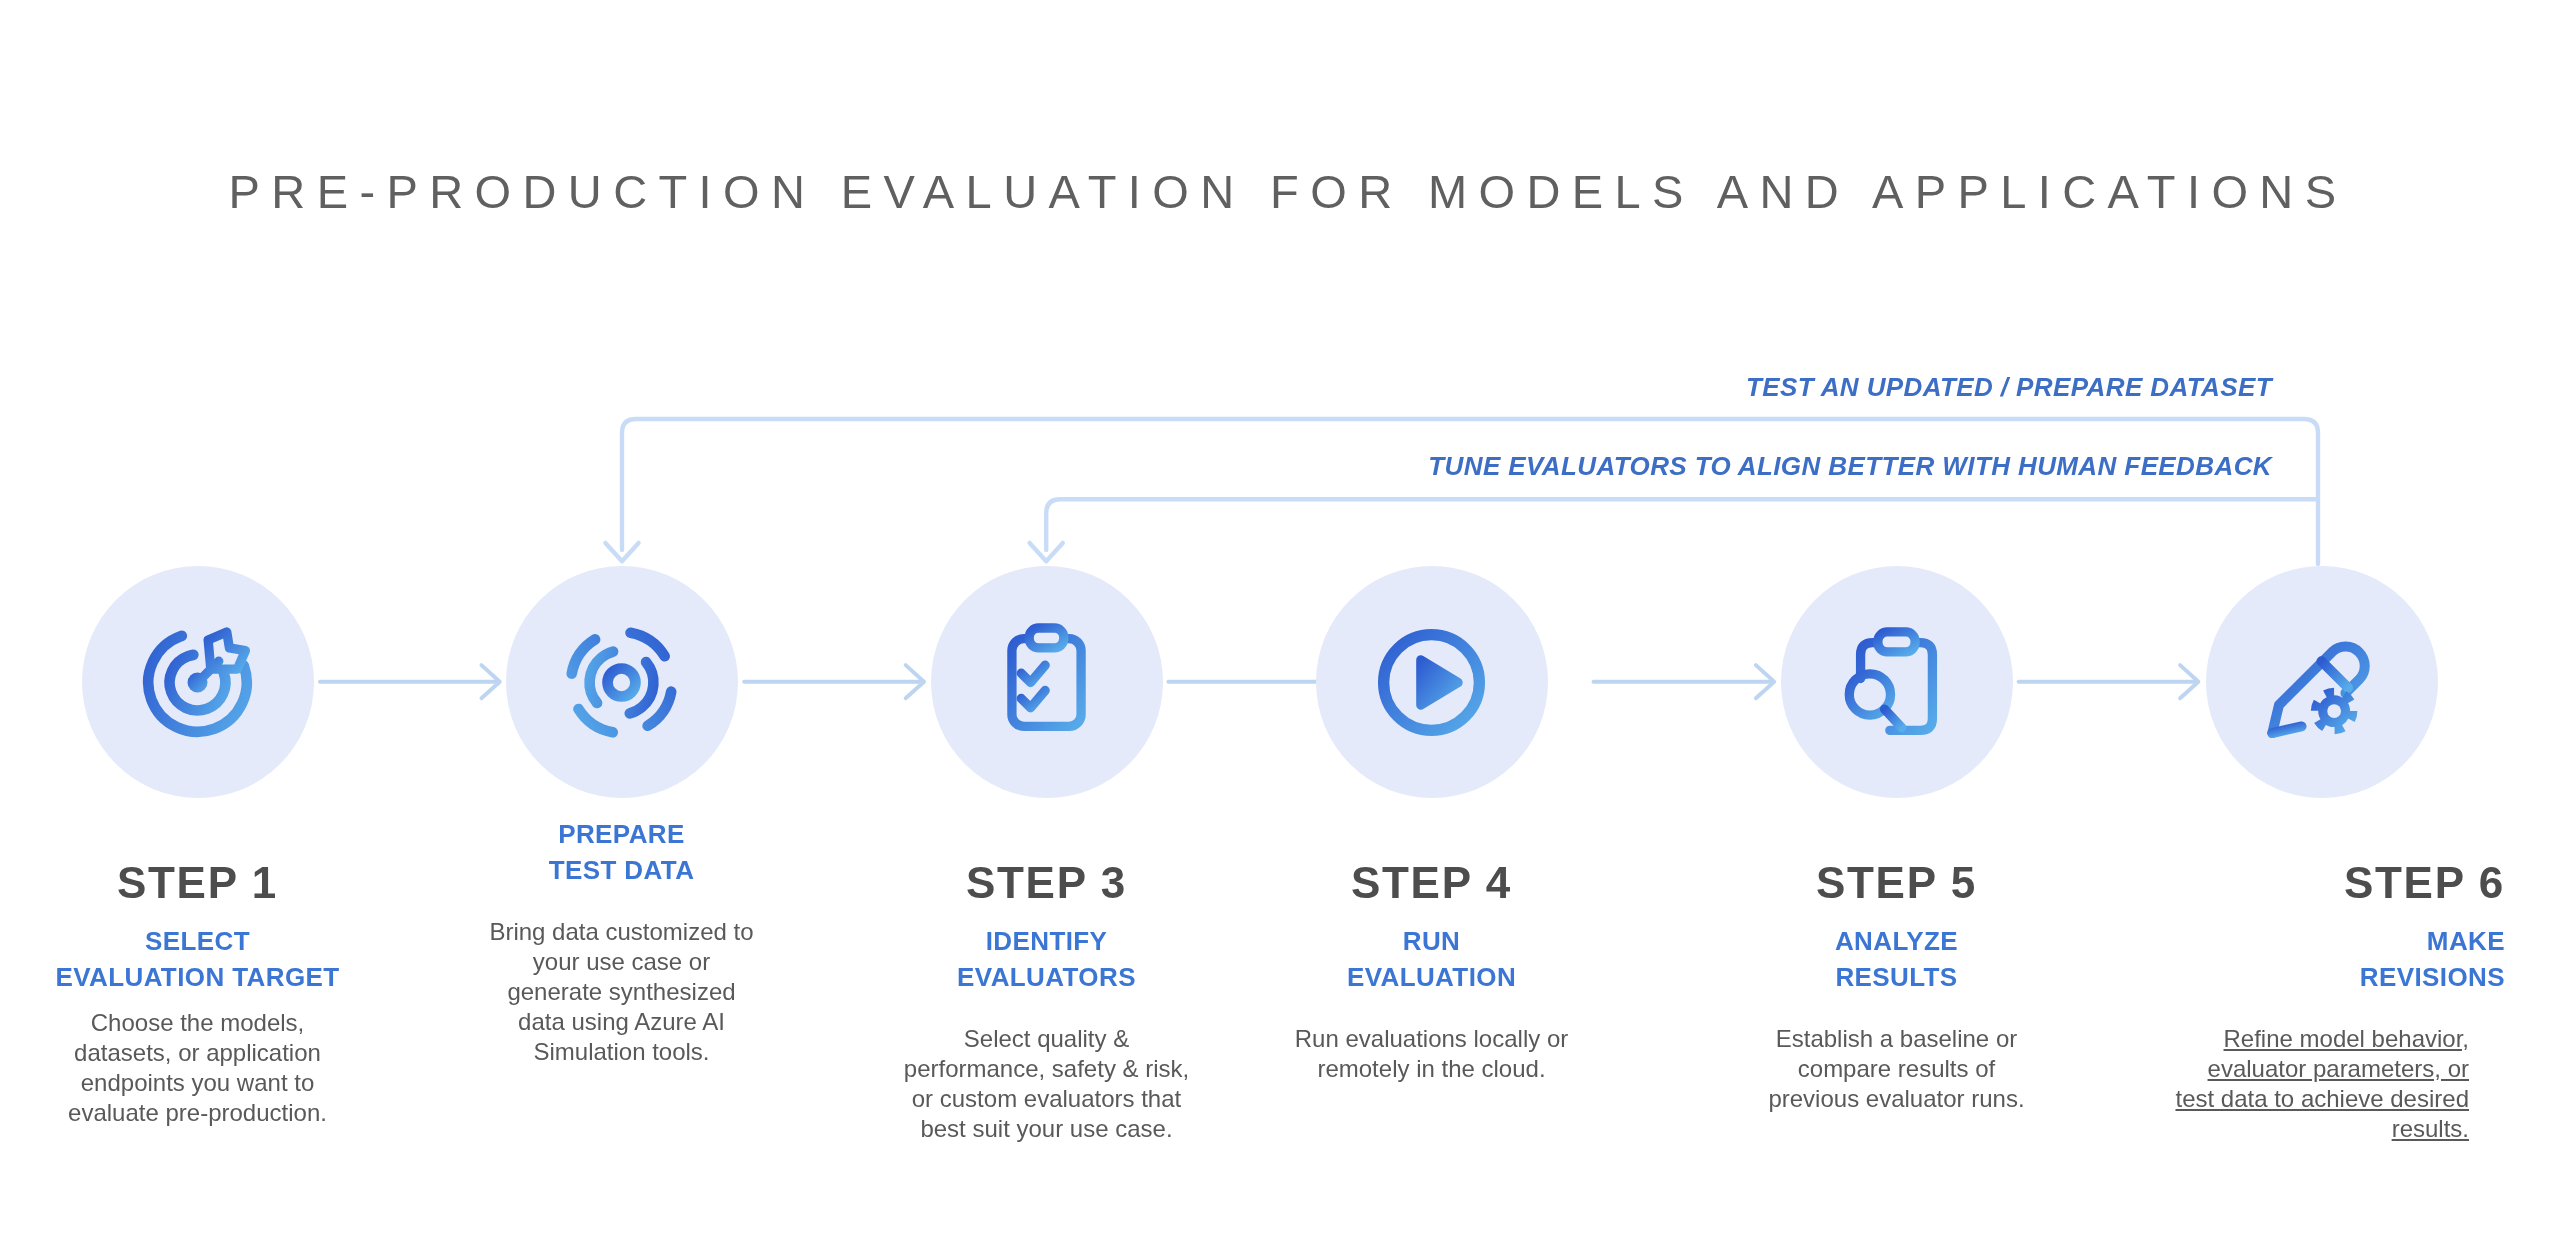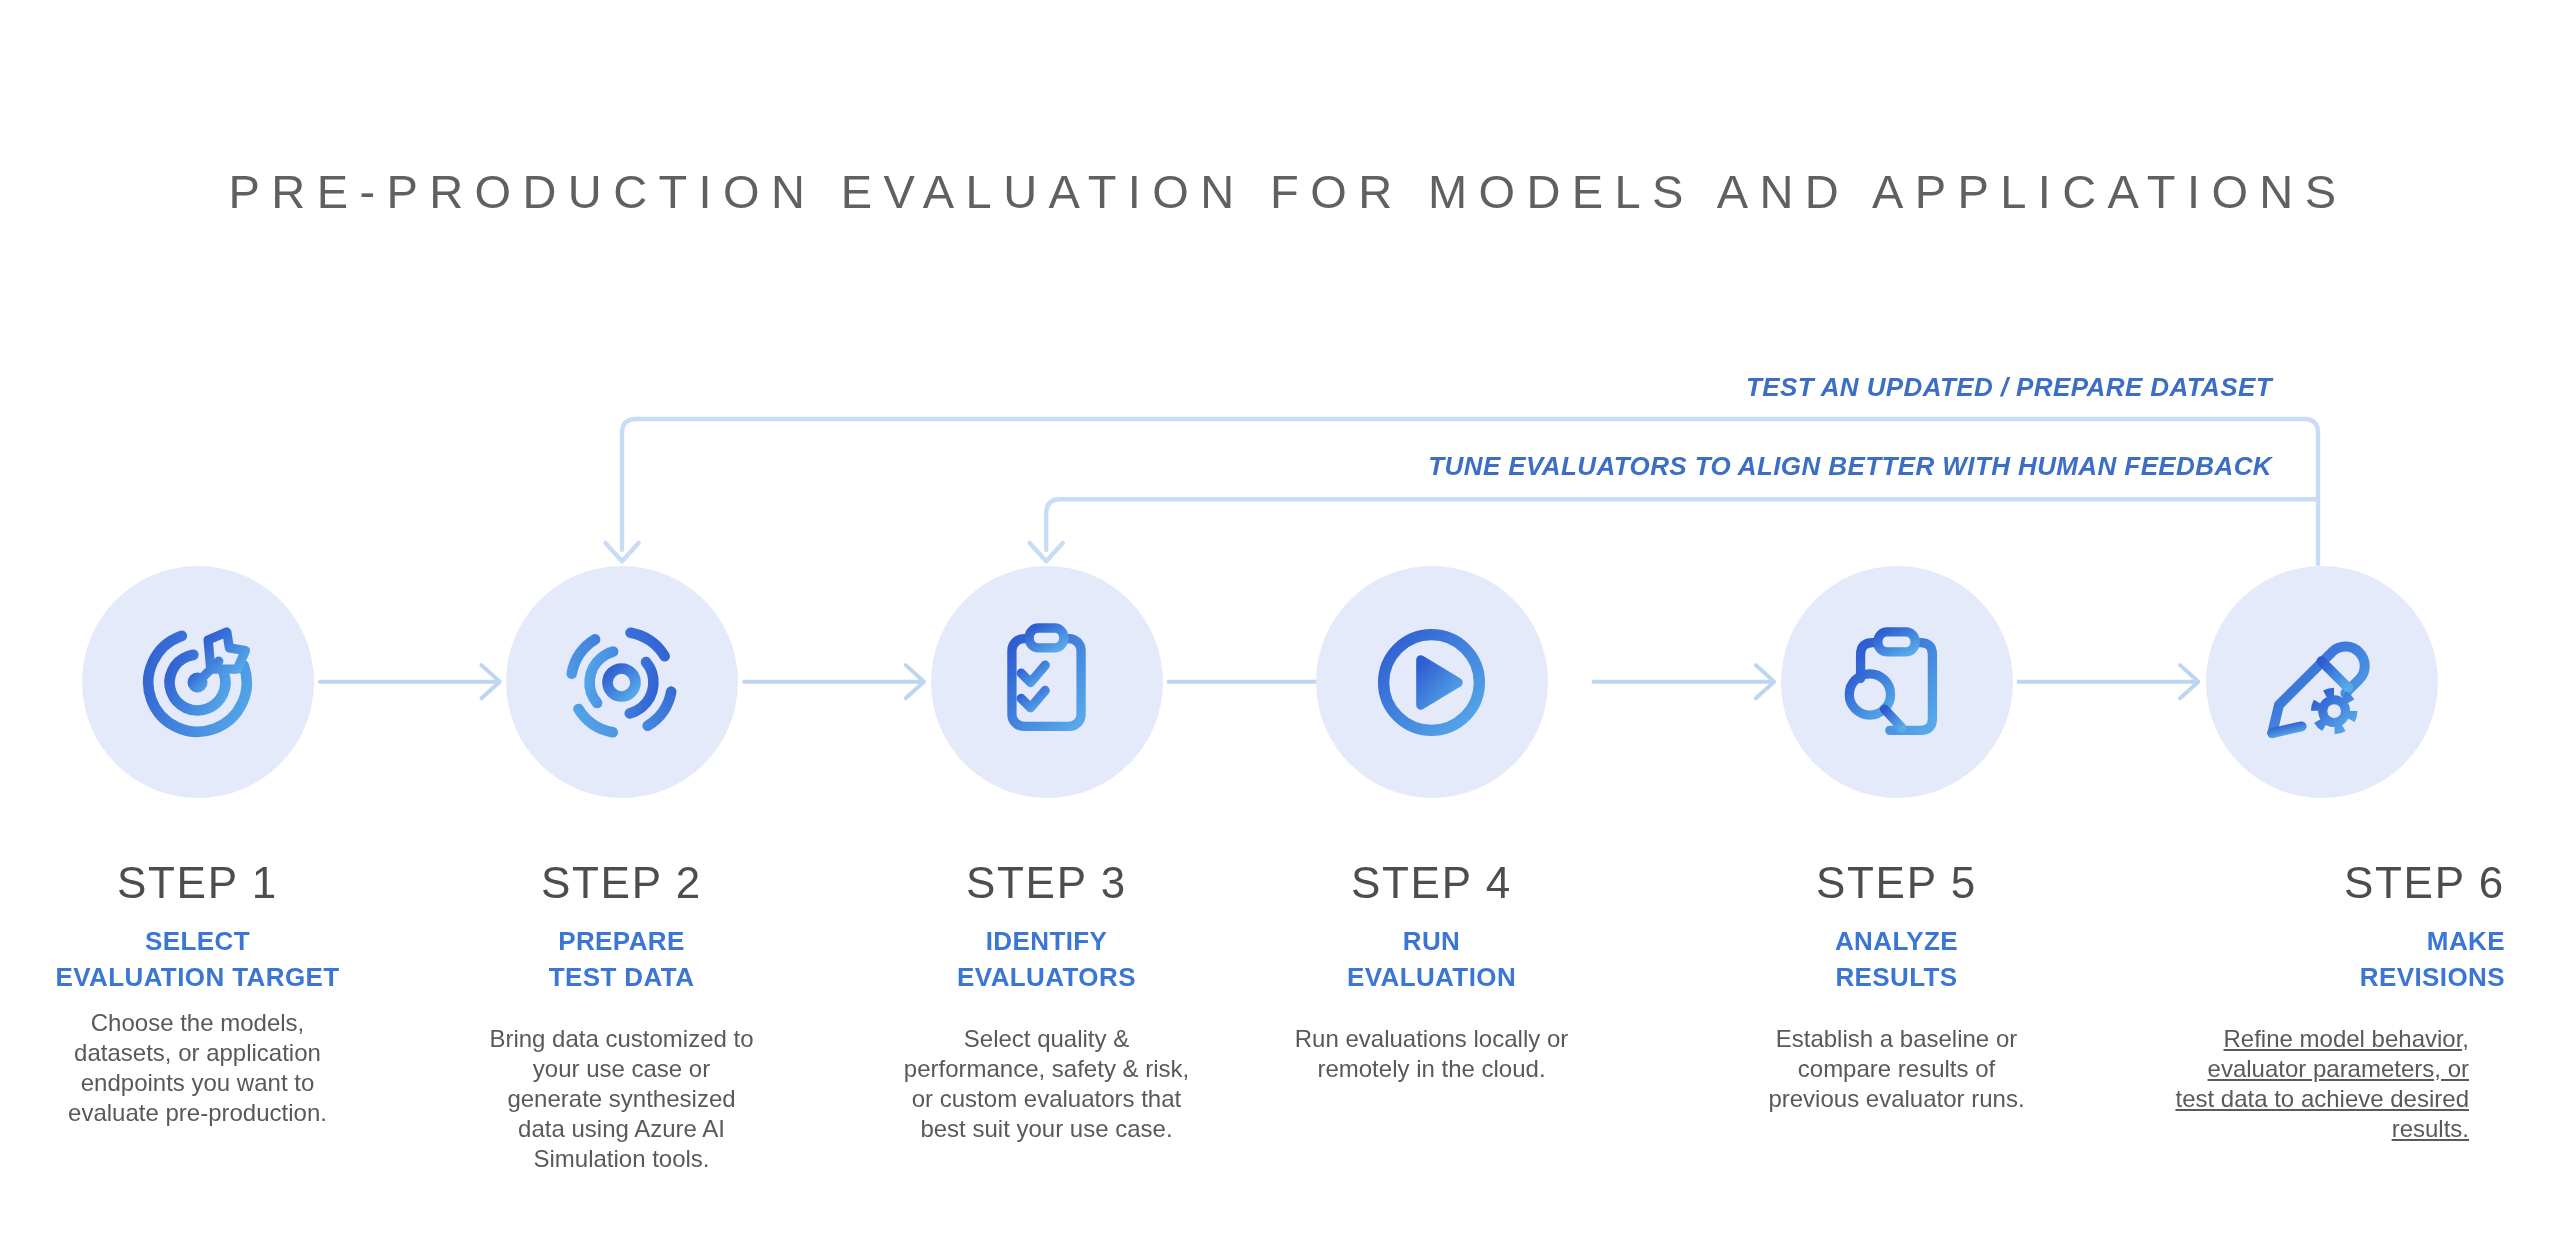--- a/index.html
+++ b/index.html
@@ -21,21 +21,21 @@
     text-align:center;z-index:2;
   }
   .step-circle{
     width:232px;height:232px;border-radius:50%;
     background:var(--circle-bg,#E4EAFA);
     margin:0 auto;
     display:flex;align-items:center;justify-content:center;
   }
   .step-label{
     margin-top:62px;
-    font-size:44px;line-height:45px;font-weight:400;
+    font-size:44px;line-height:45px;font-weight:700;
     letter-spacing:1.7px;
     color:var(--step-gray,#4D4D4D);
   }
   .step-subtitle{
     margin-top:17.5px;
     font-size:26px;line-height:36px;font-weight:bold;
     letter-spacing:0.4px;
     color:var(--subtitle-blue,#3B76D4);
   }
   .step-desc{
@@ -137,21 +137,20 @@
             <stop offset="1" stop-color="#58ACEA"></stop>
       </linearGradient>
         </defs>
       <g stroke="url(#g2)" fill="none" stroke-width="8" stroke-linecap="round">
         <circle cx="50" cy="50" r="10.5"></circle>
         <circle cx="50" cy="50" r="24" stroke-dasharray="48 27.4" transform="rotate(140 50 50)"></circle>
         <circle cx="50" cy="50" r="38" stroke-dasharray="32 27.7" transform="rotate(100 50 50)"></circle>
       </g>
     </svg>
   </div>
-  <div class="step-label">STEP 2</div>
   <div class="step-subtitle">
     <div>PREPARE</div>
     <div>TEST DATA</div>
   </div>
   <div class="step-desc desc-w1">Bring data customized to your use case or generate synthesized data using Azure AI Simulation tools.</div>
 </div>
 
 <div class="step-col col-2">
   <div class="step-circle">
     <svg width="133" height="133" viewBox="0 0 100 100">

